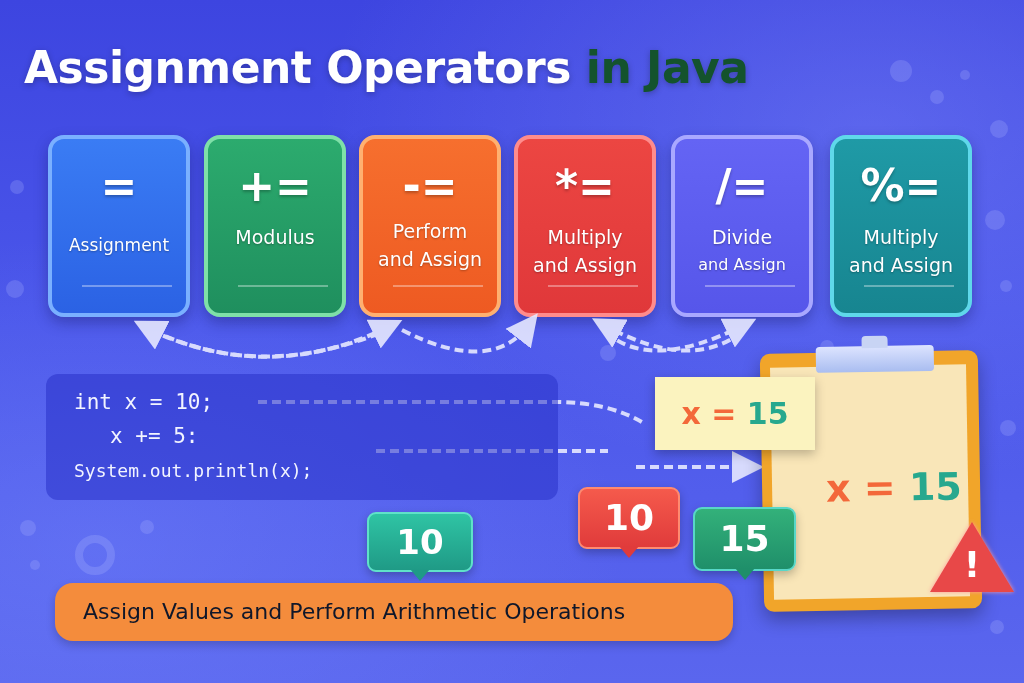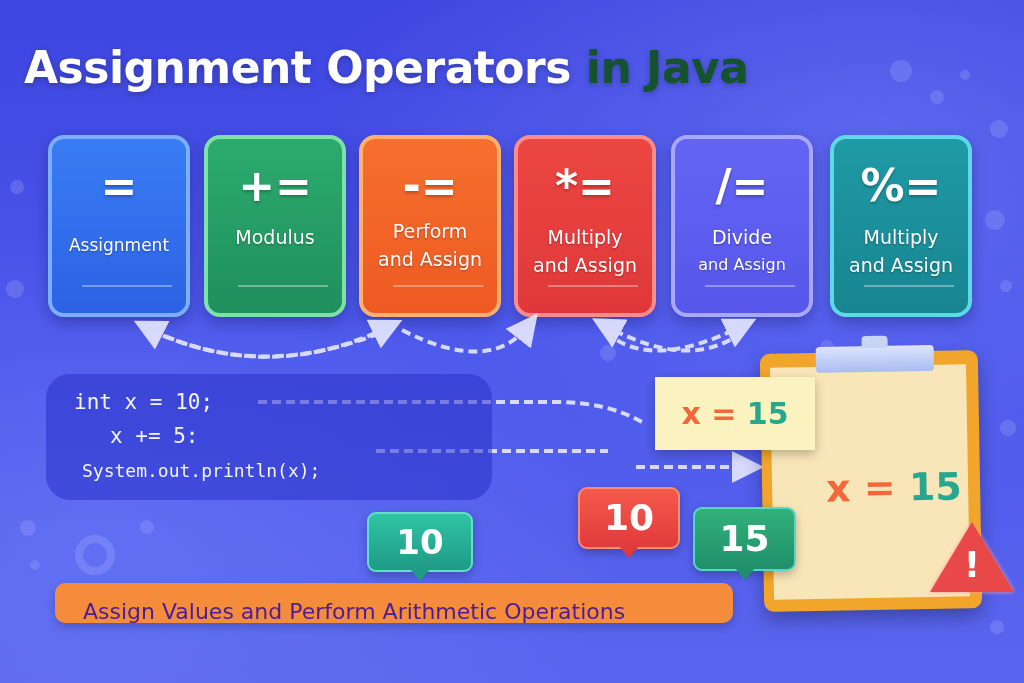--- a/index.html
+++ b/index.html
@@ -39,22 +39,22 @@
     text-shadow: 0 1px 2px rgba(0,0,0,0.3);
   }
   .card .lbl.single { top: 92px; font-size: 17px; }
   .card .lbl .small { font-size: 16px; }
   .card .rule {
     position: absolute; left: 30px; right: 14px; bottom: 26px; height: 2px;
     background: rgba(255,255,255,0.35);
   }
 
   .code-box {
-    position: absolute; left: 46px; top: 374px; width: 446px; height: 126px;
-    background: rgba(40,50,200,0.55); border-radius: 24px;
+    position: absolute; left: 46px; top: 374px; width: 512px; height: 126px;
+    background: rgba(40,50,200,0.55); border-radius: 12px;
   }
   .code-line {
     position: absolute; left: 28px;
     font-family: "DejaVu Sans Mono", monospace; font-size: 21px; color: #f2f4ff;
     white-space: nowrap;
   }
   .code-line.l3 { font-size: 18px; }
 
   .note {
     position: absolute; left: 655px; top: 377px; width: 160px; height: 73px;
@@ -95,24 +95,24 @@
   .bubble::after {
     content: ""; position: absolute; left: 50%; bottom: -11px; margin-left: -10px;
     border-left: 10px solid transparent; border-right: 10px solid transparent;
     border-top: 12px solid var(--tail);
   }
   .b1 { left: 367px; top: 512px; width: 106px; height: 60px; background: linear-gradient(#2fc4a4, #1f9a86); border: 2px solid #5fe2c8; font-size: 34px; line-height: 56px; --tail: #1f9a86; }
   .b2 { left: 578px; top: 487px; width: 102px; height: 62px; background: linear-gradient(#f55a4c, #e03b3b); border: 2px solid #ff8a70; font-size: 36px; line-height: 58px; --tail: #e03b3b; }
   .b3 { left: 693px; top: 507px; width: 103px; height: 64px; background: linear-gradient(#33b17a, #1f8f6a); border: 2px solid #58d7c8; font-size: 36px; line-height: 60px; --tail: #1f8f6a; }
 
   .banner {
-    position: absolute; left: 55px; top: 583px; width: 678px; height: 40px;
-    background: #f48c3c; border-radius: 10px;
+    position: absolute; left: 55px; top: 583px; width: 678px; height: 58px;
+    background: #f48c3c; border-radius: 18px;
     box-shadow: 0 4px 10px rgba(0,0,0,0.2);
-    color: #4c1d95; font-size: 22px; line-height: 58px; padding-left: 28px;
+    color: #0f172a; font-size: 22px; line-height: 58px; padding-left: 28px;
     white-space: nowrap;
   }
 
   .warn {
     position: absolute; left: 930px; top: 522px; width: 0; height: 0;
     border-left: 42px solid transparent; border-right: 42px solid transparent;
     border-bottom: 70px solid #e84848;
     filter: drop-shadow(0 0 2px #ff9a9a);
   }
   .warn-mark {
@@ -217,21 +217,21 @@
     <path d="M742,332 Q690,372 606,326" marker-end="url(#ah)"></path>
     <path d="M258,402 L555,402 Q610,402 645,424"></path>
     <path d="M376,451 L608,451"></path>
     <path d="M636,467 L748,467" marker-end="url(#ah)"></path>
   </g>
 </svg>
 
 <div class="code-box">
   <div class="code-line" style="top:16px;">int x = 10;</div>
   <div class="code-line" style="top:50px;margin-left:36px;">x += 5:</div>
-  <div class="code-line l3" style="top:86px;margin-left:8px;">System.out.println(x);</div>
+  <div class="code-line l3" style="top:86px;">System.out.println(x);</div>
 </div>
 
 <div class="clipboard">
   <div class="clip-paper">
     <div class="clip-value">
       <span class="x-red">x</span>
       <span class="x-red">=</span>
       <span class="x-teal">15</span>
     </div>
   </div>

